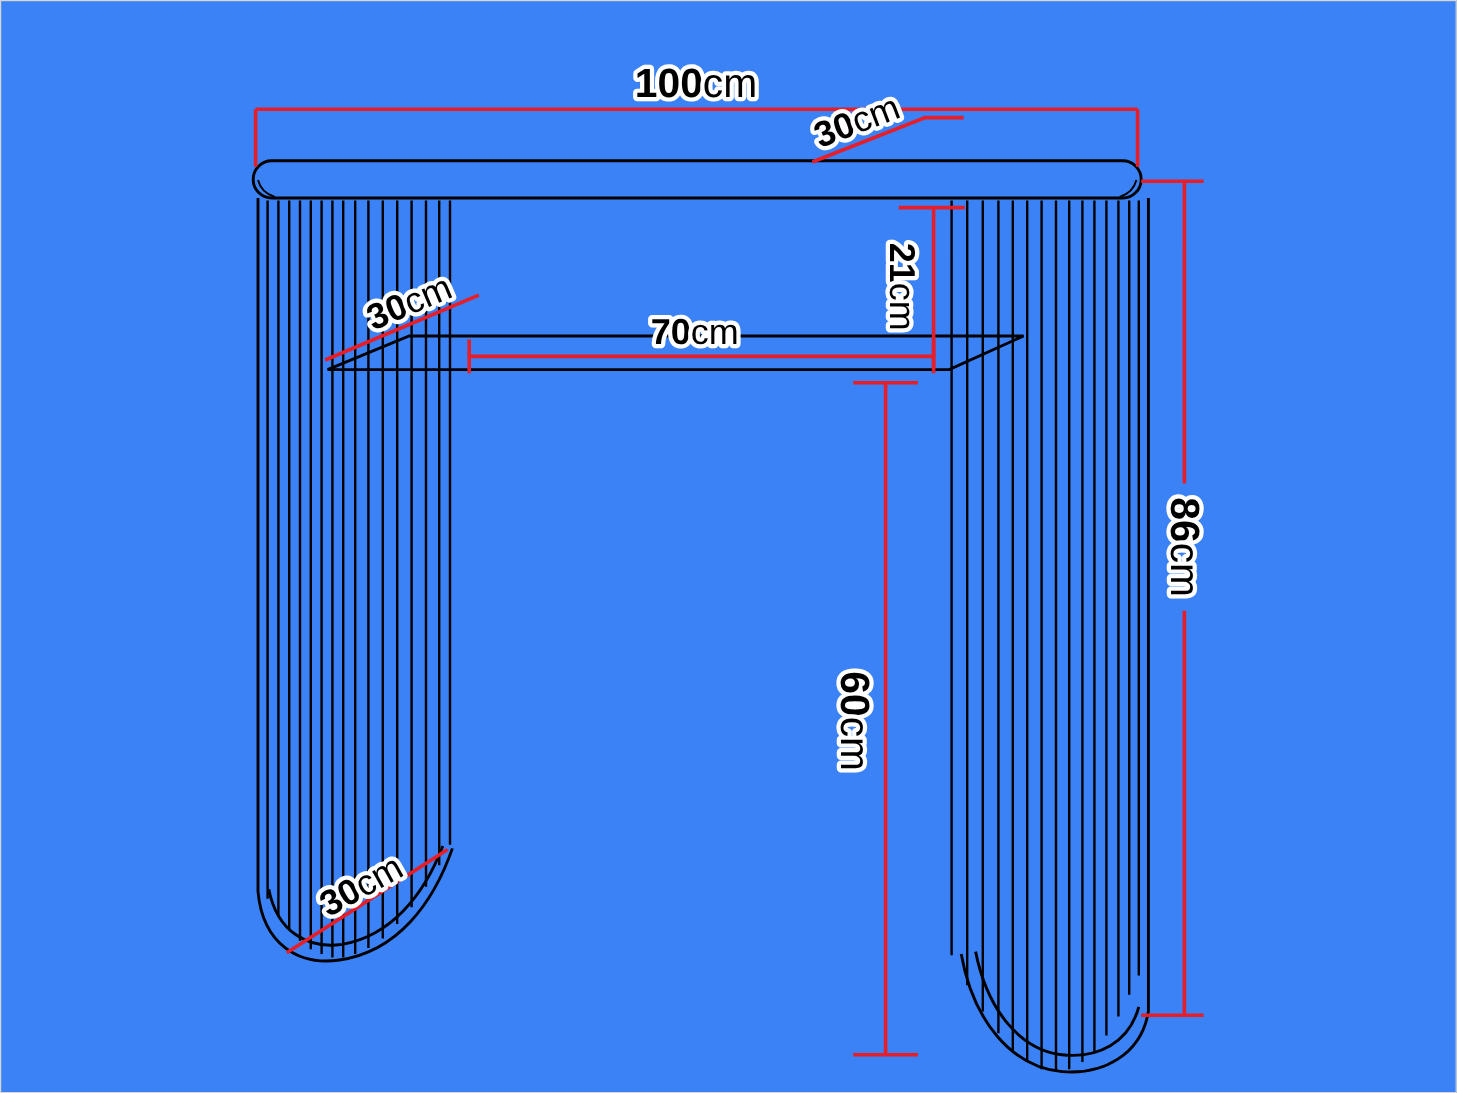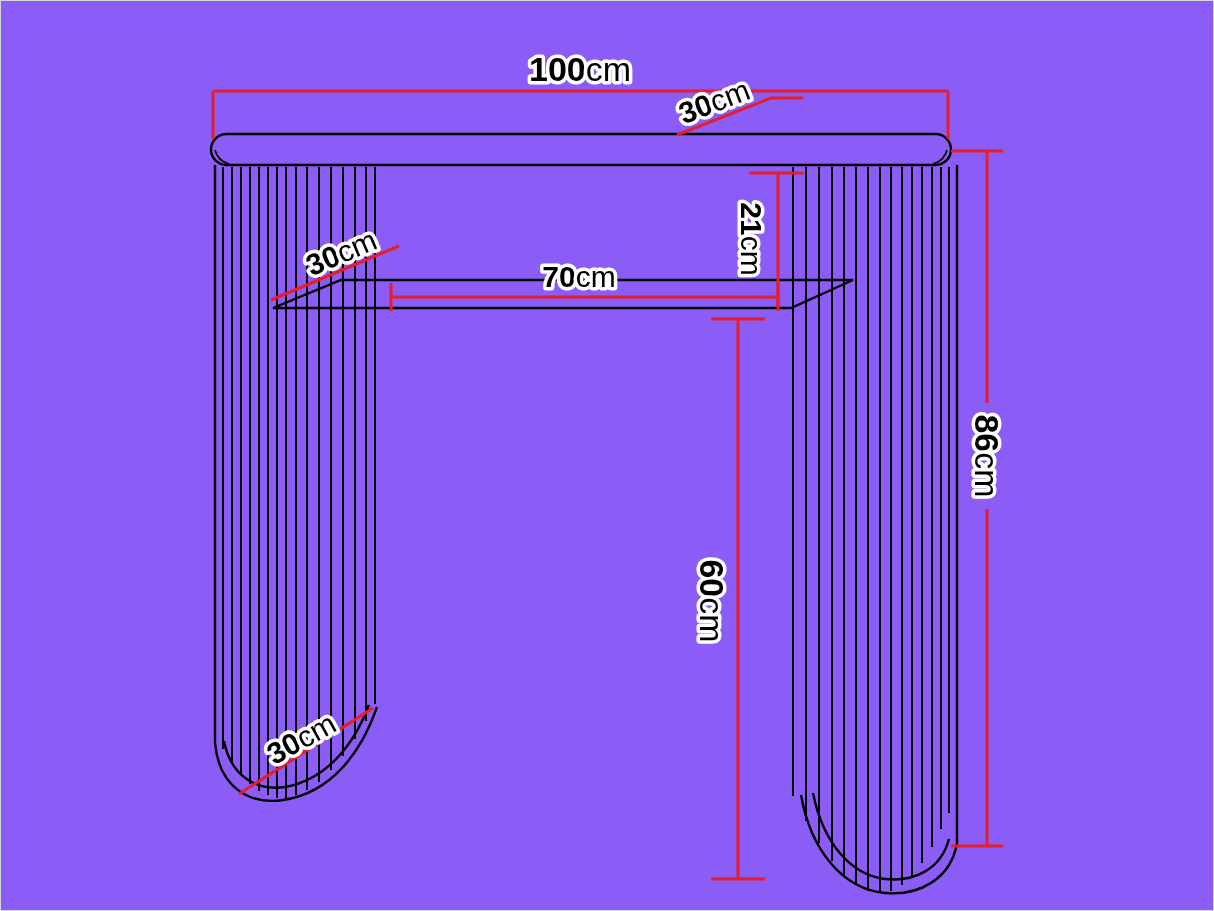--- a/index.html
+++ b/index.html
@@ -1,21 +1,21 @@
 <!DOCTYPE html>
 <html><head>
 <meta charset="utf-8">
 <style>
   html, body { margin: 0; padding: 0; background: #ffffff; }
   .page {
     position: relative;
     width: 1214px;
     height: 911px;
     box-sizing: border-box;
-    background: #8b5cf6;
+    background: #3b82f6;
     border: 1px solid #d6d6d6;
     overflow: hidden;
     font-family: "Liberation Sans", sans-serif;
   }
   svg { display: block; }
 
   
   .ink path, .ink rect { fill: none; stroke: #000000; stroke-linecap: butt; }
   .slats   { stroke-width: 2; }
   .outline { stroke-width: 2.4; }

